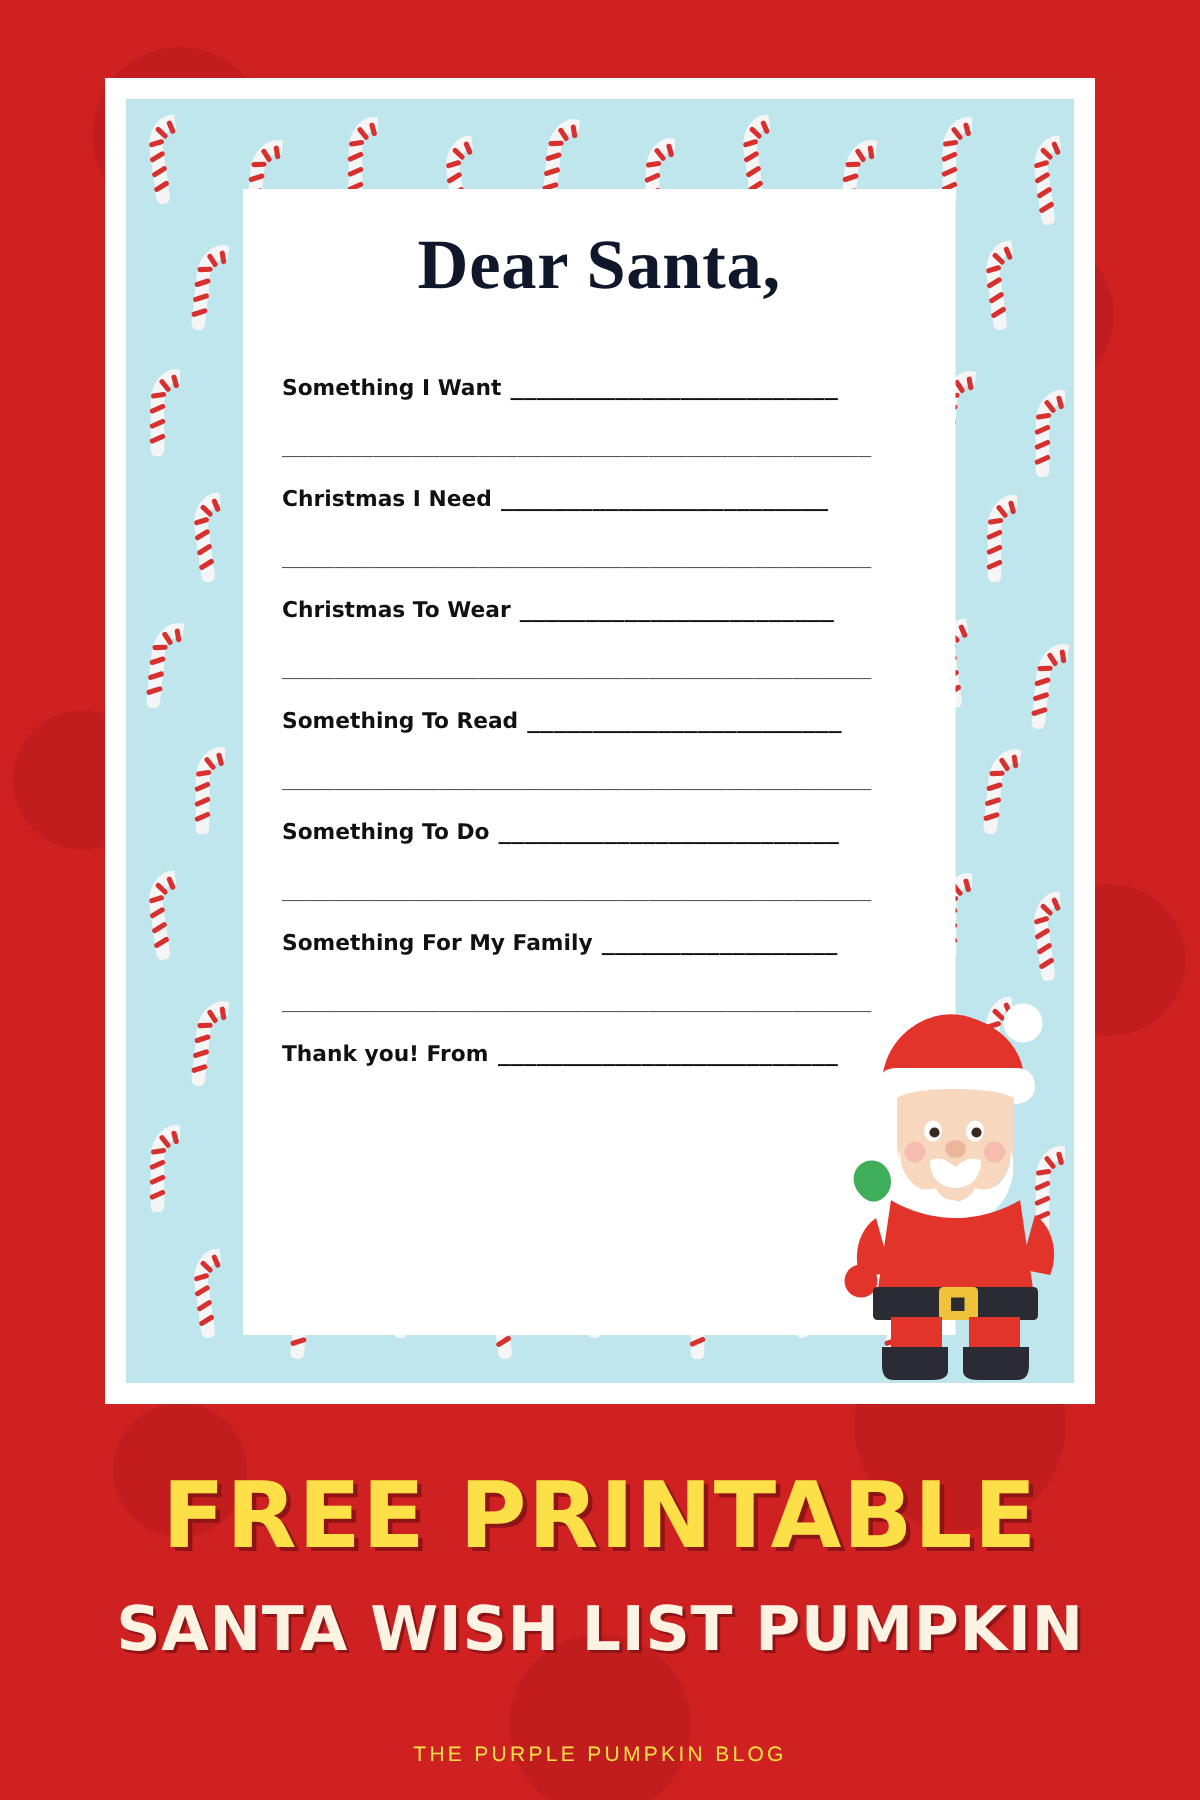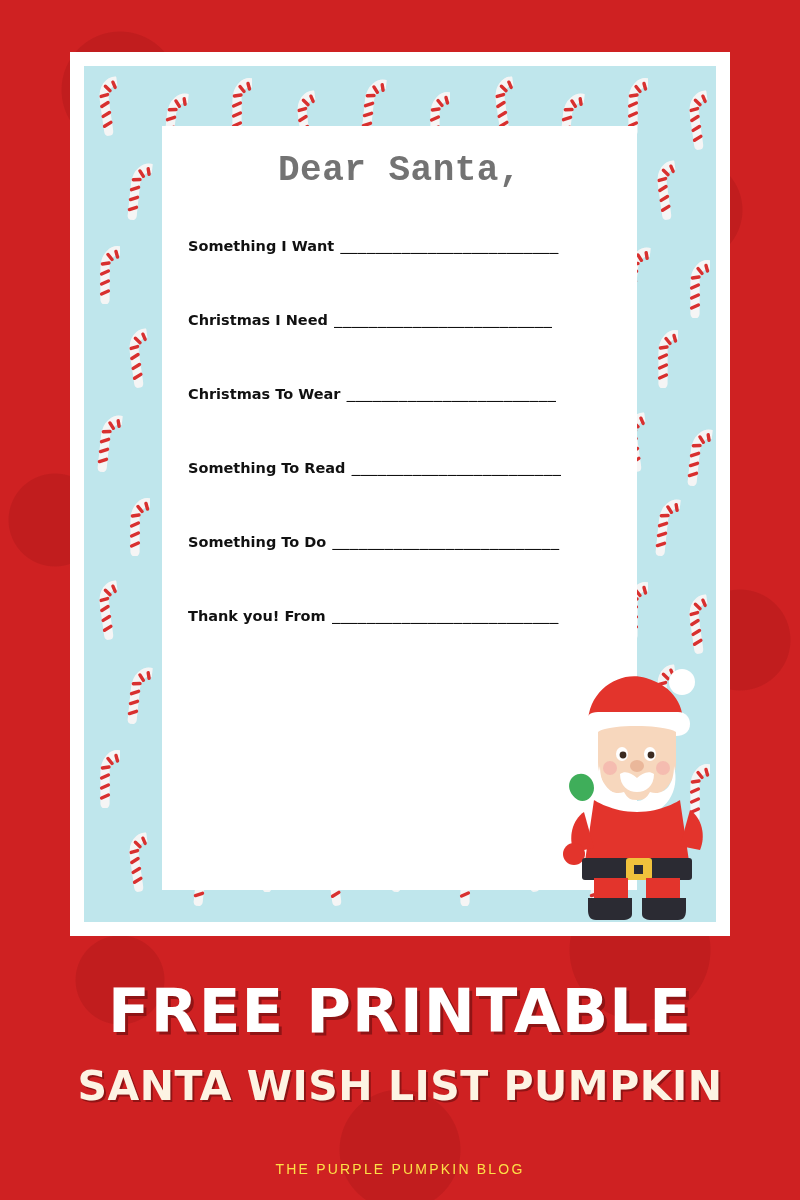--- a/index.html
+++ b/index.html
@@ -60,26 +60,26 @@
     left: 78px;
     top: 60px;
     width: 475px;
     height: 764px;
     background: #ffffff;
     padding: 18px 26px 0 26px;
   }
 
   .letter-title {
     text-align: center;
-    font-size: 36px;
+    font-size: 47px;
     font-weight: bold;
     letter-spacing: 0.5px;
-    color: #737373;
+    color: #0f172a;
     margin-top: 6px;
-    font-family: Liberation Mono, monospace;
+    font-family: Liberation Serif, serif;
   }
 
   .letter-intro {
     text-align: center;
     font-size: 15.5px;
     line-height: 1.45;
     color: #111;
     margin-top: 12px;
     font-family: "DejaVu Sans", sans-serif;
     font-weight: 600;
@@ -138,21 +138,21 @@
     left: 0;
     right: 0;
     top: 975px;
     text-align: center;
   }
 
   .caption-line1 {
     font-family: "DejaVu Sans", sans-serif;
     font-weight: bold;
     font-size: 61px;
-    color: #ffffff;
+    color: #fde047;
     letter-spacing: 1px;
     text-shadow: 3px 3px 0 #8f1415;
   }
 
   .caption-line2 {
     font-family: "DejaVu Sans", sans-serif;
     font-weight: bold;
     font-size: 41px;
     color: #fdf3e3;
     letter-spacing: 0.5px;
@@ -1546,20 +1546,27 @@
           </div>
           <div class="field-block">
             <div class="field-row">
               <span class="field-label">Something To Do</span>
               <span class="dashes">__________________________</span>
             </div>
             <div class="dash-line">_____________________________________________</div>
           </div>
           <div class="field-block">
             <div class="field-row">
+              <span class="field-label">Something For My Family</span>
+              <span class="dashes">__________________</span>
+            </div>
+            <div class="dash-line">_____________________________________________</div>
+          </div>
+          <div class="field-block">
+            <div class="field-row">
               <span class="field-label">Thank you! From</span>
               <span class="dashes">__________________________</span>
             </div>
           </div>
         </div>
     </div>
 
     <div class="santa">
       <svg viewBox="0 0 160 260" width="160" height="260" xmlns="http://www.w3.org/2000/svg">
 

